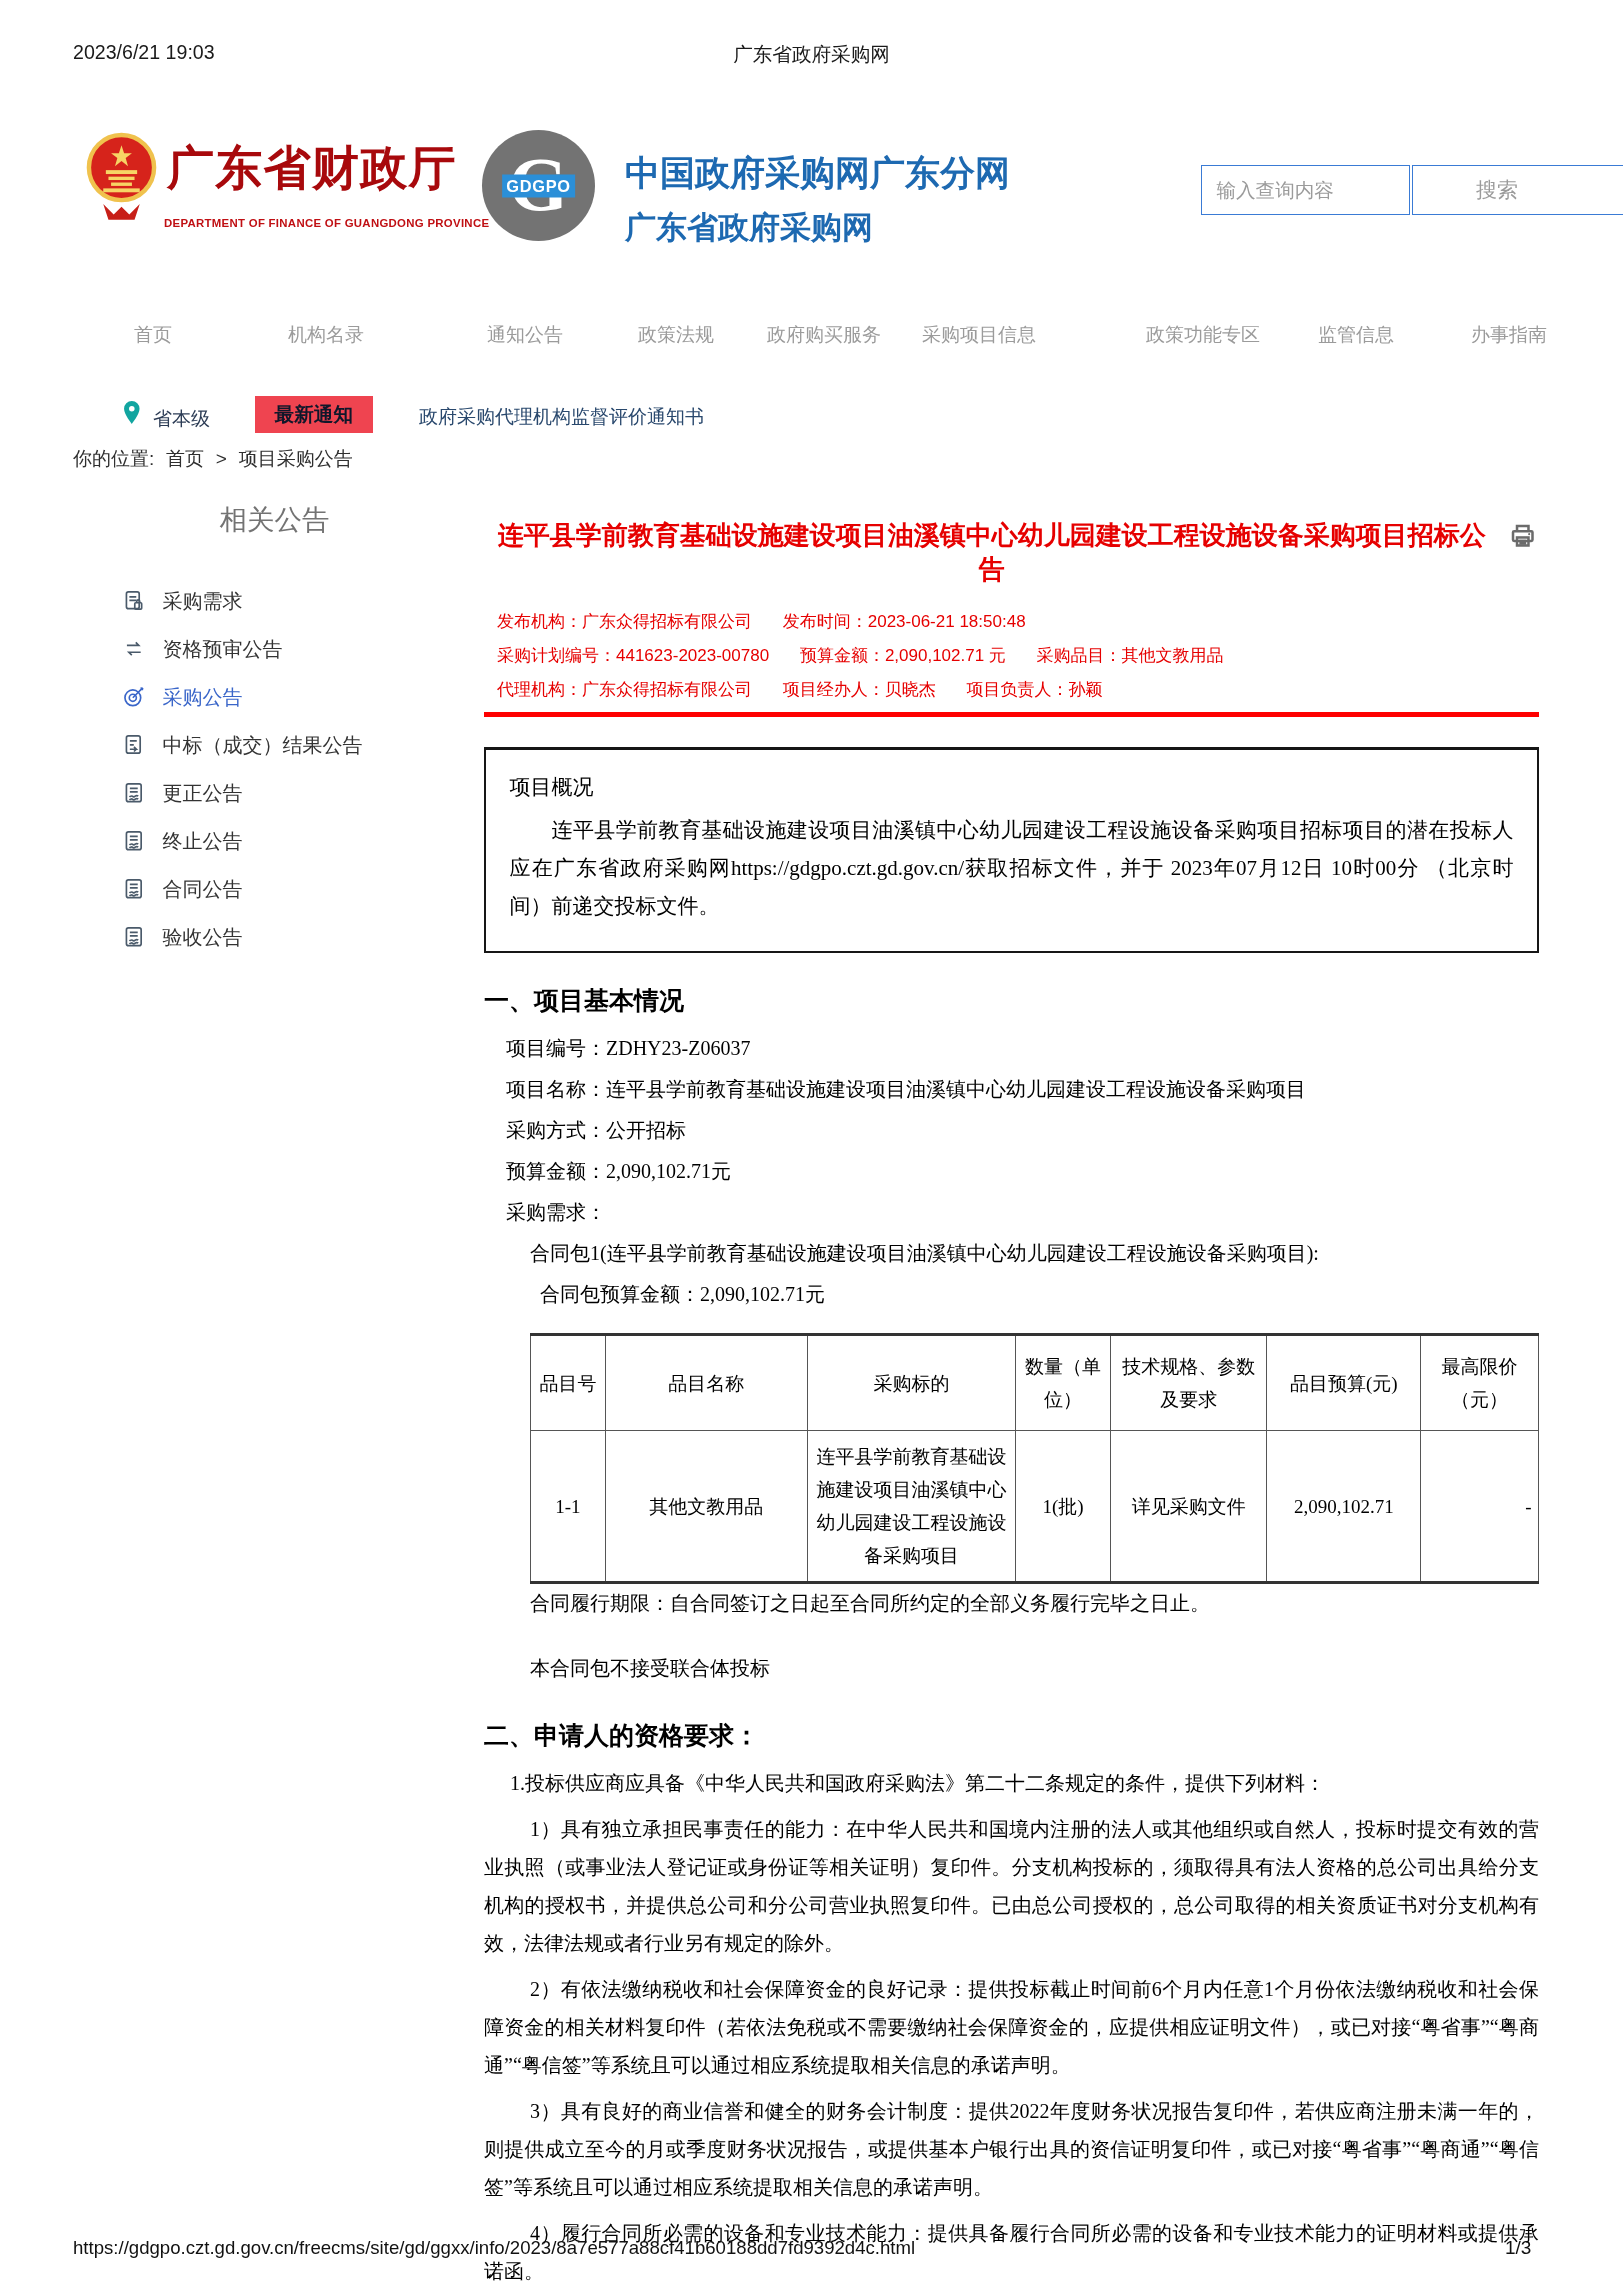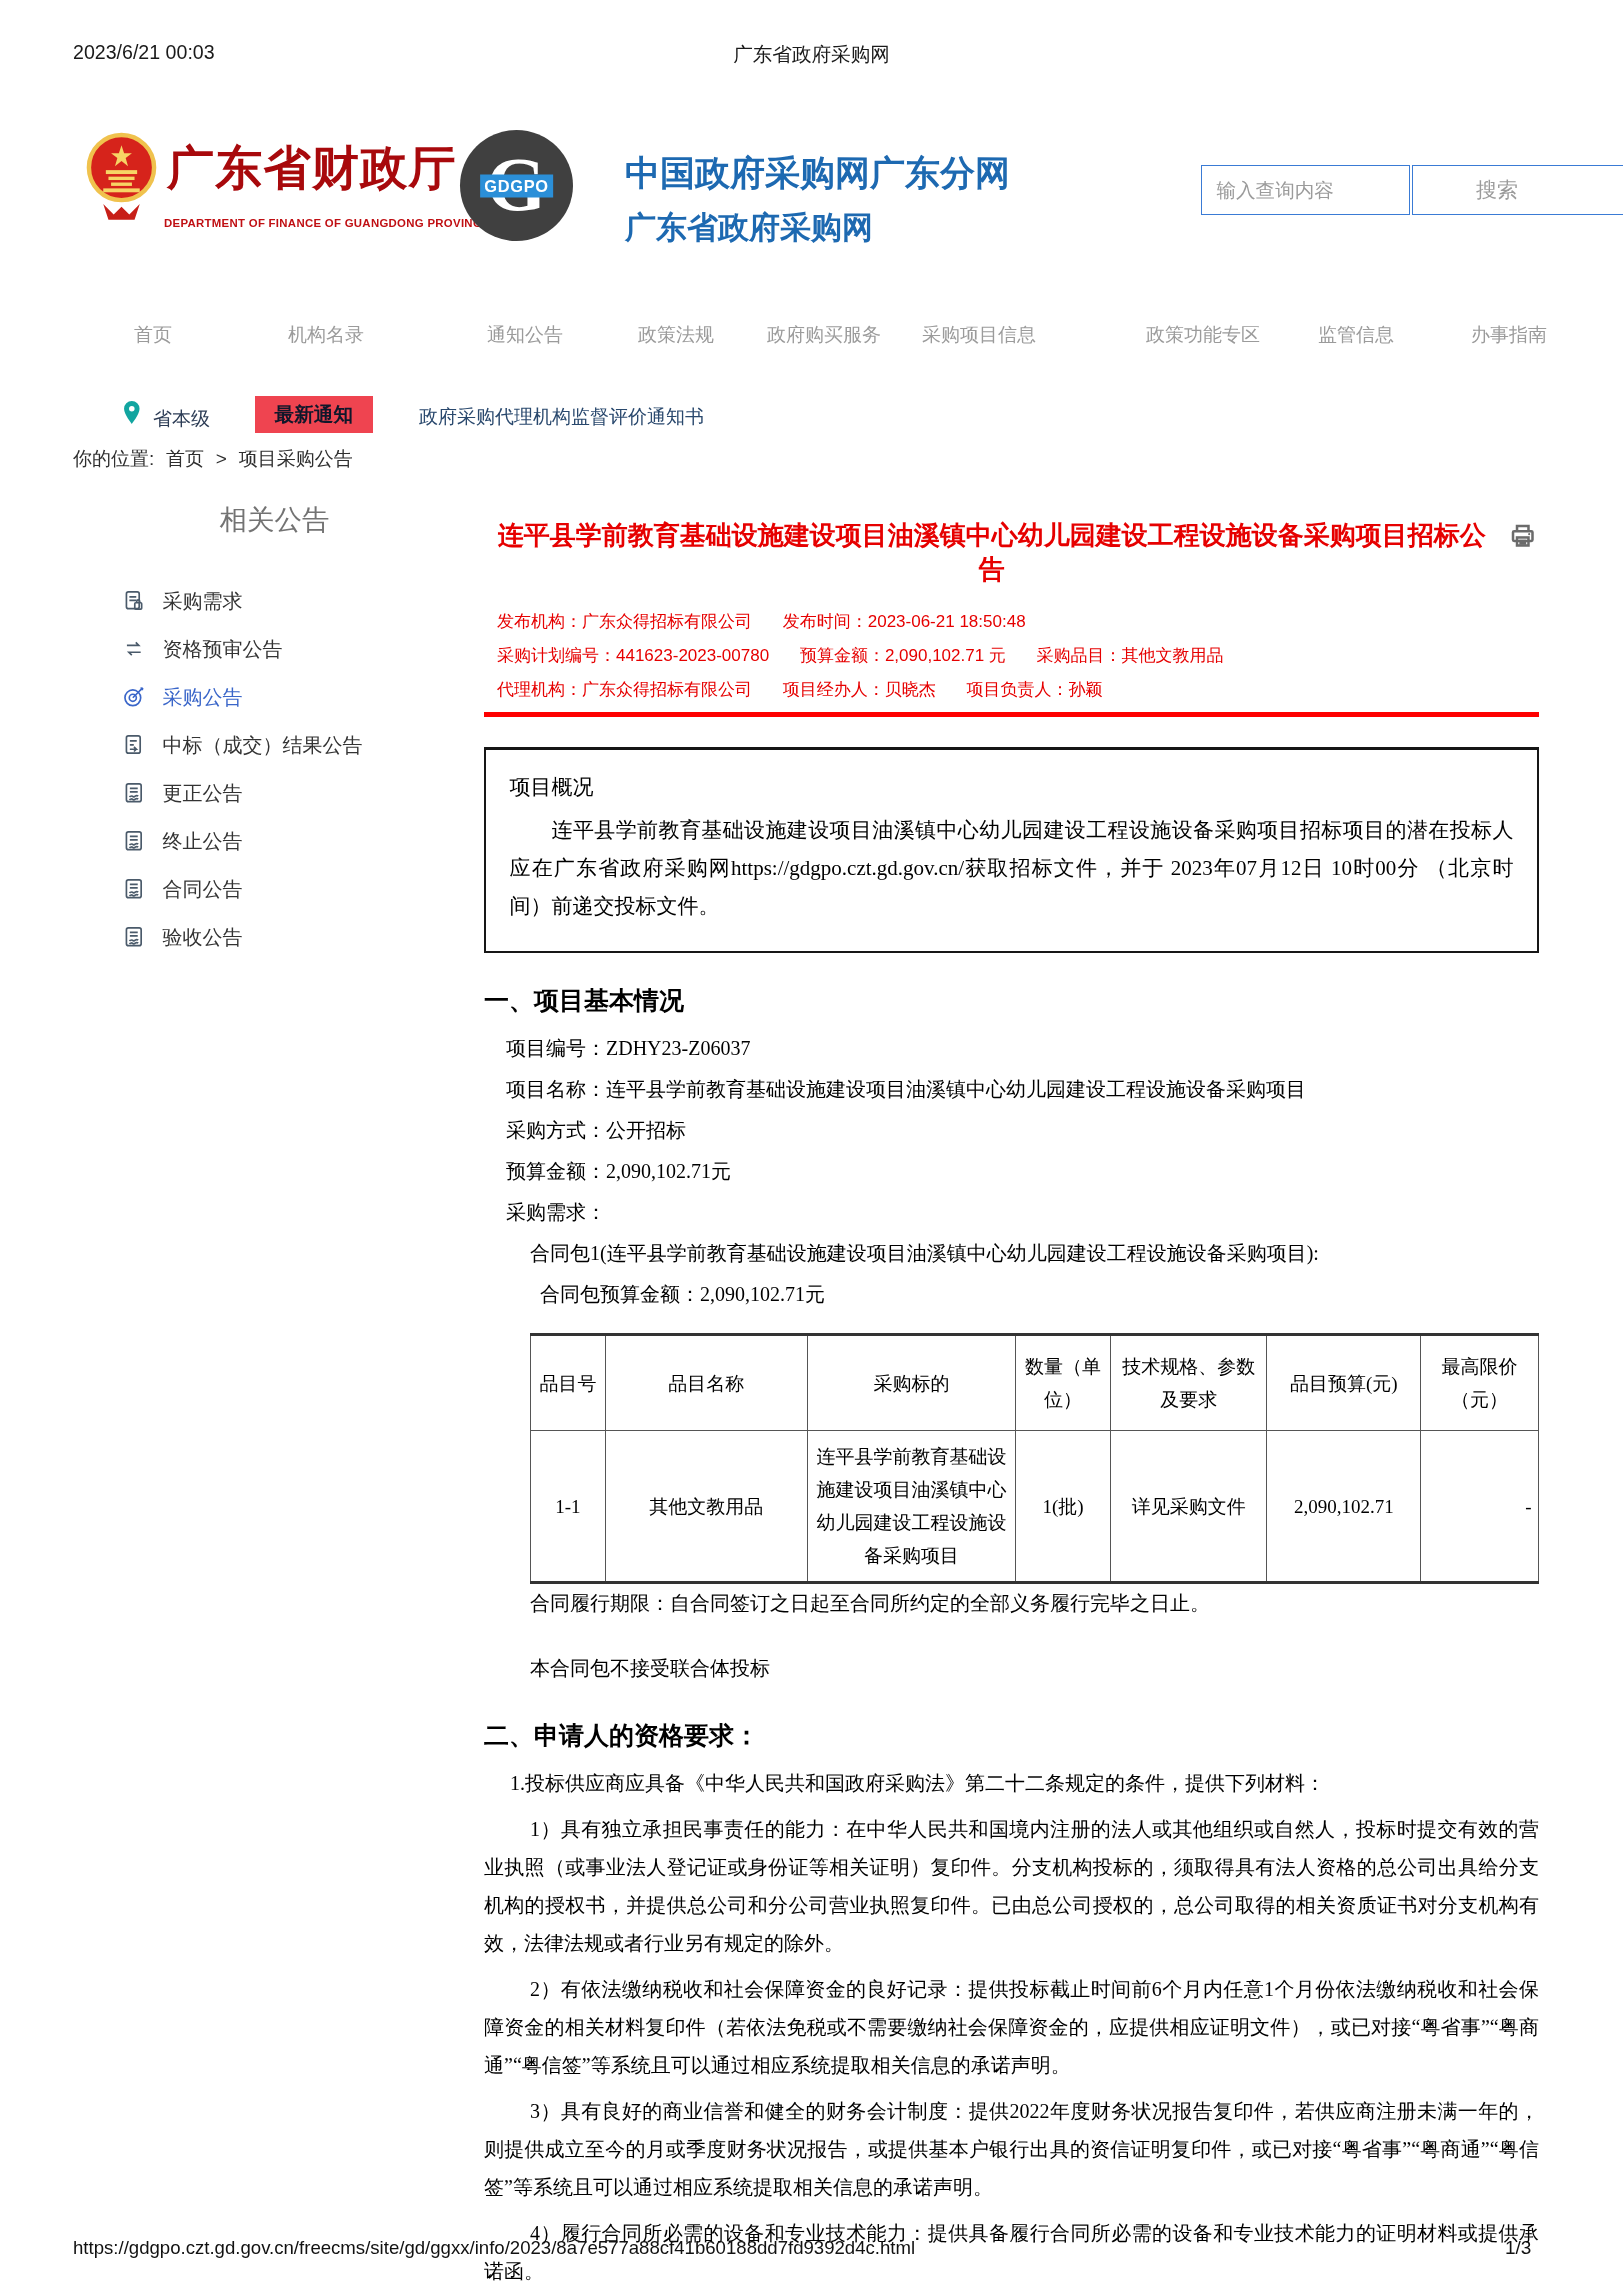--- a/index.html
+++ b/index.html
@@ -10,22 +10,22 @@
   
   .print-header { position:absolute; top:41px; left:0; width:100%; height:27.5px; font-size:19.6px; color:#1a1a1a; }
   .ph-time { position:absolute; left:73px; }
   .ph-title { position:absolute; left:50%; transform:translateX(-50%); }
 
   
   .emblem { position:absolute; left:85px; top:128px; }
   .fl-cn  { position:absolute; left:167px; top:137px; font-size:47px; font-weight:bold; color:#a8090c;
             letter-spacing:1.3px; font-family:"Liberation Serif", serif; }
   .fl-en  { position:absolute; left:164px; top:217px; font-size:11.4px; font-weight:bold; color:#c00f13; letter-spacing:0.3px; }
-  .gdgpo  { position:absolute; left:460px; top:130px; width:113px; height:111px; border-radius:50%;
-            background:#404040; overflow:hidden; }
+  .gdgpo  { position:absolute; left:482px; top:130px; width:113px; height:111px; border-radius:50%;
+            background:#737373; overflow:hidden; }
   .g-big  { position:absolute; left:50%; top:50%; transform:translate(-50%,-52%); color:#fff;
             font-size:77px; font-weight:bold; font-family:"Liberation Serif", serif; }
   .g-label{ position:absolute; left:50%; top:50%; transform:translate(-50%,-50%); background:#2b8fd8;
             color:#fff; font-size:16.4px; font-weight:bold; letter-spacing:0.7px; padding:2px 4.6px; }
   .st-main{ position:absolute; left:625px; top:150px; font-size:35px; font-weight:bold; color:#1d69b1; }
   .st-sub { position:absolute; left:625px; top:207px; font-size:31px; font-weight:bold; color:#1d69b1; }
   .search { position:absolute; left:1201px; top:165px; display:flex; }
   .search input { width:209px; height:50px; border:1.3px solid #3a7bd5; font-size:19.6px; padding-left:14.4px; color:#ef4444; outline:none; }
   .search input::placeholder { color:#9b9b9b; }
   .search button { width:275px; height:50px; border:1.3px solid #3a7bd5; background:#fff; color:#9b9b9b;
@@ -94,21 +94,21 @@
   .clauses p.intro { text-indent:26px; margin-top:11.8px; }
   .clauses p.item { text-indent:46px; }
 
   .footer-url  { position:absolute; left:73px; top:2237px; font-size:18.6px; color:#111; }
   .footer-page { position:absolute; left:1505px; top:2237px; font-size:19px; color:#111; }
 </style>
 </head>
 <body>
 
 <div class="print-header">
-  <span class="ph-time">2023/6/21 00:03</span>
+  <span class="ph-time">2023/6/21 19:03</span>
   <span class="ph-title">广东省政府采购网</span>
 </div>
 
 <div class="emblem">
   <svg width="73" height="96" viewBox="0 0 56 73">
     <circle cx="28" cy="30" r="26" fill="#d6231b"></circle>
     <circle cx="28" cy="30" r="25" fill="none" stroke="#f0c24d" stroke-width="3.4"></circle>
     <polygon points="28,13 30,19 36,19 31.2,22.6 33,29 28,25 23,29 24.8,22.6 20,19 26,19" fill="#f7d465"></polygon>
     <rect x="16" y="32" width="24" height="3" fill="#f7d465"></rect>
     <rect x="18" y="37" width="20" height="2.6" fill="#f7d465"></rect>

